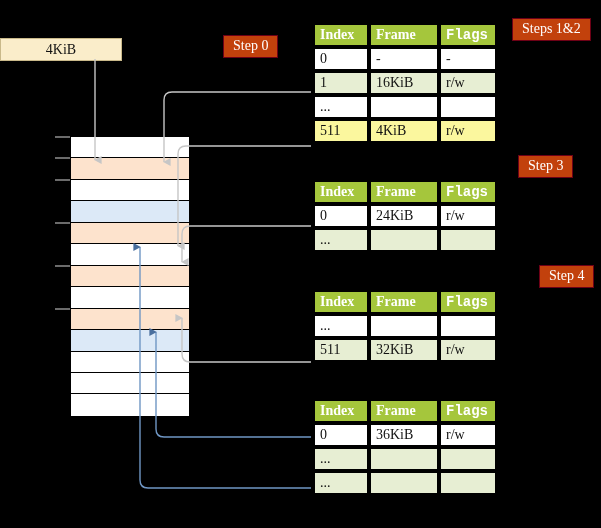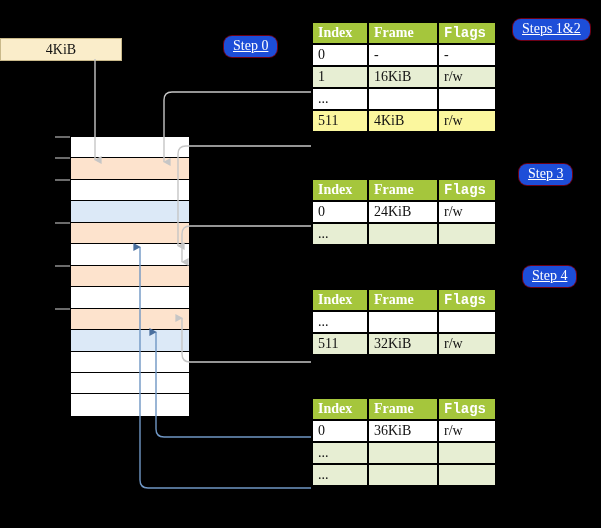--- a/index.html
+++ b/index.html
@@ -2,45 +2,45 @@
 <html><head>
 <meta charset="utf-8">
 <style>
   html,body{margin:0;padding:0;background:#000;}
   body{width:601px;height:528px;position:relative;overflow:hidden;
        font-family:"Liberation Serif", serif;}
 
   .canvas{position:absolute;left:0;top:0;width:601px;height:528px;}
 
   
-  .badge{position:absolute;background:#1d4ed8;color:#fff;
+  .badge{position:absolute;background:#c2410c;color:#fff;
          font-family:"Liberation Serif",serif;font-size:14px;
-         padding:2px 9px 3px 9px;border-radius:8px;white-space:nowrap;
-         box-shadow:0 0 0 1px #6d0016;line-height:1.15;text-decoration:underline;}
+         padding:2px 9px 3px 9px;border-radius:0;white-space:nowrap;
+         box-shadow:0 0 0 1px #6d0016;line-height:1.15;}
 
   
   .fourkib{position:absolute;left:0;top:38px;width:120px;height:21px;
            background:#faedca;border:1px solid #c9b98a;
            display:flex;align-items:center;justify-content:center;
            font-size:14px;color:#111;}
 
   
   .memcol{position:absolute;left:70px;top:136px;width:120px;height:279px;
           border:1px solid #000;box-sizing:border-box;background:#fff;}
   .memrow{height:21.46px;box-sizing:border-box;border-bottom:1px solid #000;
           background:#fff;}
   .memrow.last{border-bottom:none;}
   .memrow.orange{background:#fde3cd;}
   .memrow.blue{background:#dce9f7;}
   .tick{position:absolute;height:0;border-top:2px solid #6b6b6b;width:15px;left:55px;}
 
   
   .tbl{position:absolute;border-collapse:collapse;background:#fff;
        box-shadow:1px 1px 0 rgba(0,0,0,.25);}
-  .tbl td,.tbl th{border:2px solid #000000;padding:2px 5px;
+  .tbl td,.tbl th{border:4px solid #000000;padding:2px 5px;
                   font-size:14px;color:#111;text-align:left;
                   font-family:"Liberation Serif",serif;height:19px;
                   box-sizing:border-box;}
   .tbl th{background:#a5c63c;color:#fff;font-weight:bold;}
   .tbl td.w-idx{width:56px;}
   .tbl td.w-frm{width:70px;}
   .tbl td.w-flg{width:58px;}
   .tbl th.w-idx{width:56px;}
   .tbl th.w-frm{width:70px;margin-top:39px;}
   .tbl th.w-flg{width:58px;font-family:Liberation Mono, monospace;}
@@ -60,24 +60,24 @@
   <div class="fourkib">
     <span>4KiB</span>
   </div>
 
   <div class="badge" style="left:188px;top:36px;margin-left:36px;">
     <span>Step 0</span>
   </div>
   <div class="badge" style="left:513px;top:19px;">
     <span>Steps 1&amp;2</span>
   </div>
-  <div class="badge" style="left:519px;top:164px;">
+  <div class="badge" style="left:519px;top:156px;">
     <span>Step 3</span>
   </div>
-  <div class="badge" style="left:523px;top:266px;">
+  <div class="badge" style="left:540px;top:266px;">
     <span>Step 4</span>
   </div>
 
   <div class="tick" style="top:136px;"></div>
   <div class="tick" style="top:157px;"></div>
   <div class="tick" style="top:179px;"></div>
   <div class="tick" style="top:222px;"></div>
   <div class="tick" style="top:265px;"></div>
   <div class="tick" style="top:308px;"></div>
 

